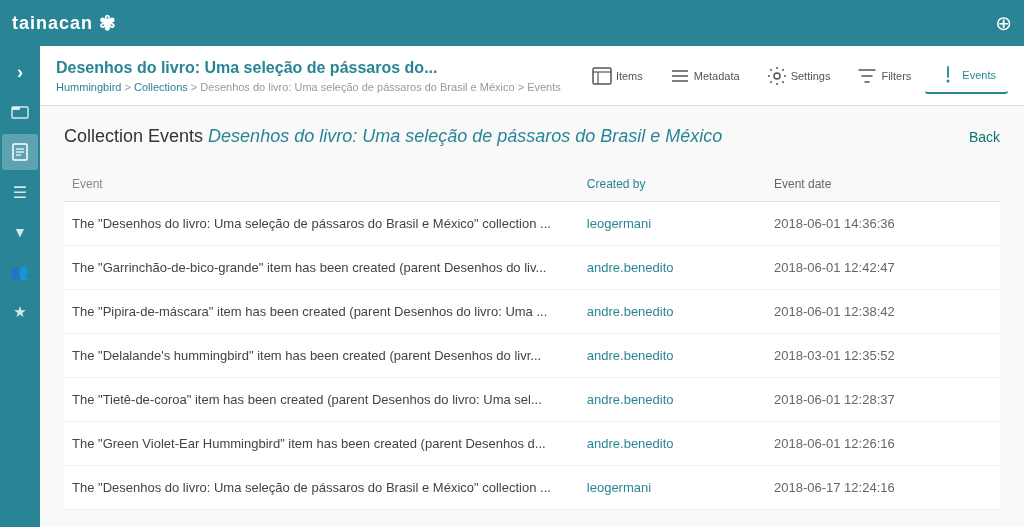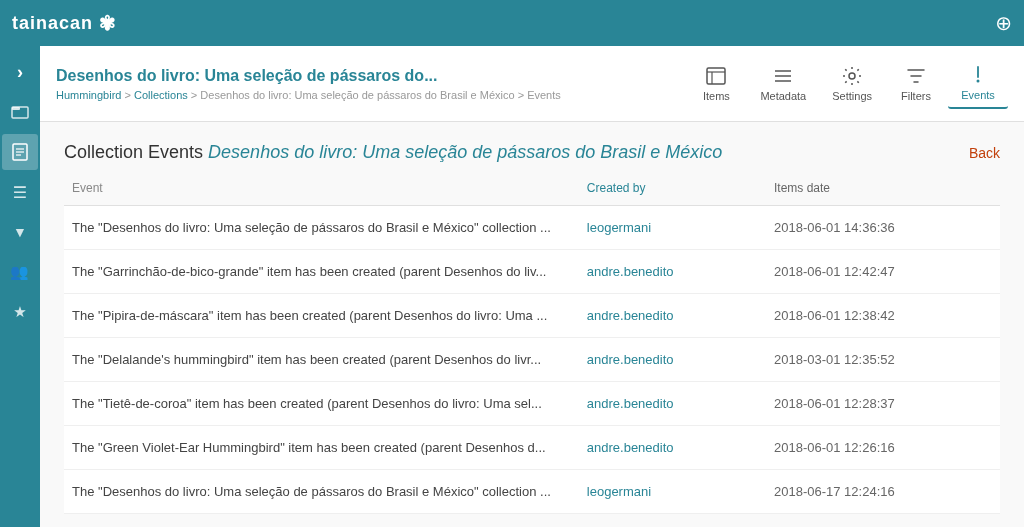--- a/index.html
+++ b/index.html
@@ -44,36 +44,36 @@
     }
     .sidebar-item.active { background: rgba(255,255,255,0.25); color: #fff; }
 
     
     #main { flex: 1; display: flex; flex-direction: column; overflow: hidden; }
 
     
     #header-bar {
       background: #fff;
       border-bottom: 1px solid #e0e0e0;
-      padding: 12px 16px;
+      padding: 4px 16px;
       display: flex;
       align-items: center;
       justify-content: space-between;
       min-height: 60px;
     }
     #header-left {}
     #header-title { font-size: 16px; color: #298596; font-weight: 600; margin-bottom: 4px; }
     #breadcrumb { font-size: 11px; color: #777; }
     #breadcrumb a { color: #298596; text-decoration: none; }
     #breadcrumb span { color: #999; }
 
     #header-nav { display: flex; align-items: center; gap: 2px; }
     .nav-item {
       display: flex;
-      flex-direction: column;
+      flex-direction: row;
       align-items: center;
       padding: 6px 12px;
       cursor: pointer;
       color: #555;
       border-radius: 3px;
       gap: 3px;
       min-width: 60px;
     }
     .nav-item.active { color: #298596; border-bottom: 2px solid #298596; }
     .nav-item-icon { font-size: 18px; }
@@ -84,30 +84,30 @@
       flex: 1;
       overflow-y: auto;
       padding: 20px 24px;
       background: #f9f9f9;
     }
 
     #page-header {
       display: flex;
       align-items: center;
       justify-content: space-between;
-      margin-bottom: 12px;
+      margin-bottom: 24px;
     }
     #page-title {
       font-size: 18px;
       color: #333;
       font-weight: 400;
     }
     #page-title em { font-style: italic; color: #298596; }
     #back-button {
-      color: #c2410c;
+      color: #0f766e;
       font-size: 14px;
       cursor: pointer;
       text-decoration: none;
     }
 
     
     #events-table { width: 100%; border-collapse: collapse; }
     #events-table thead tr th {
       text-align: left;
       color: #888;
@@ -240,21 +240,21 @@
           <em>Desenhos do livro: Uma seleção de pássaros do Brasil e México</em>
         </div>
         <a id="back-button">Back</a>
       </div>
 
       <table id="events-table">
         <thead>
           <tr>
             <th class="col-event">Event</th>
             <th class="col-created">Created by</th>
-            <th class="col-date">Items date</th>
+            <th class="col-date">Event date</th>
           </tr>
         </thead>
         <tbody id="events-tbody">
         <tr>
               <td class="col-event">The "Desenhos do livro: Uma seleção de pássaros do Brasil e México" collection ...</td>
               <td class="col-created" style="color: rgb(41, 133, 150);">leogermani</td>
               <td class="col-date" style="color: rgb(102, 102, 102);">2018-06-01 14:36:36</td>
             </tr>
             <tr>
               <td class="col-event">The "Garrinchão-de-bico-grande" item has been created (parent Desenhos do liv...</td>

